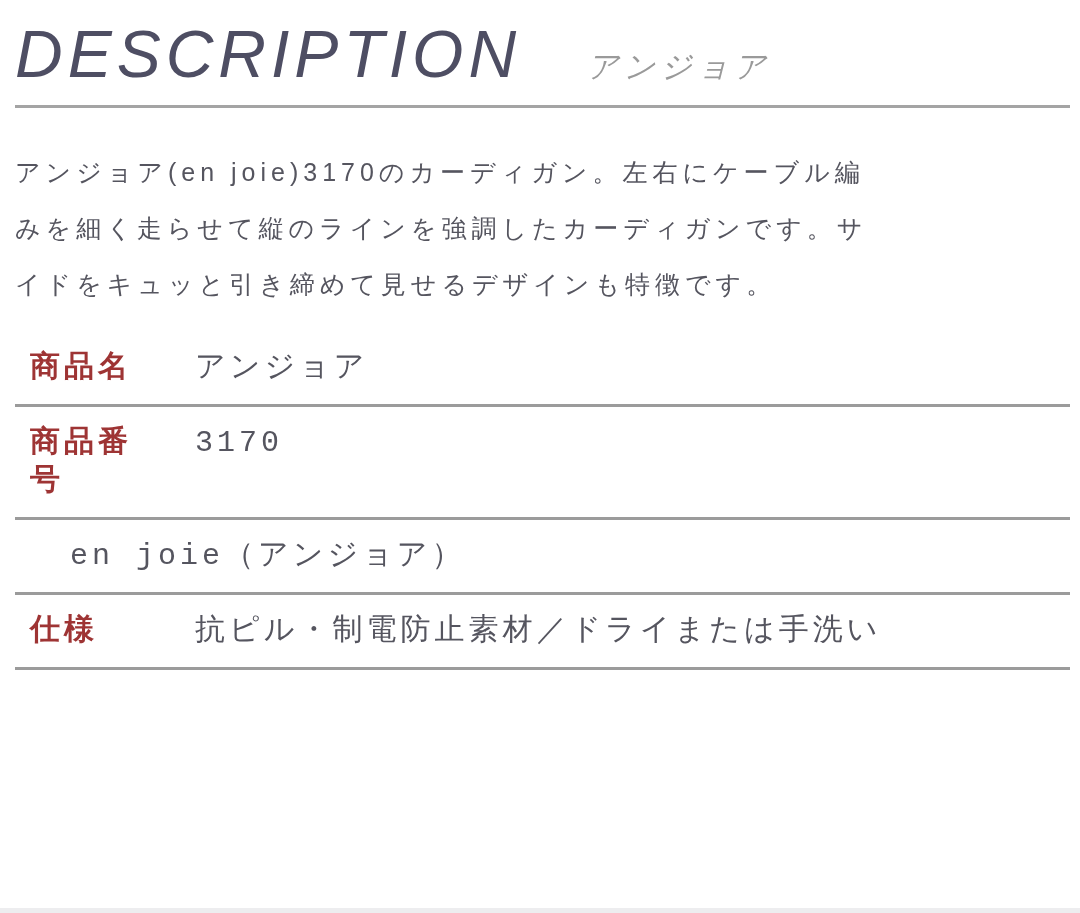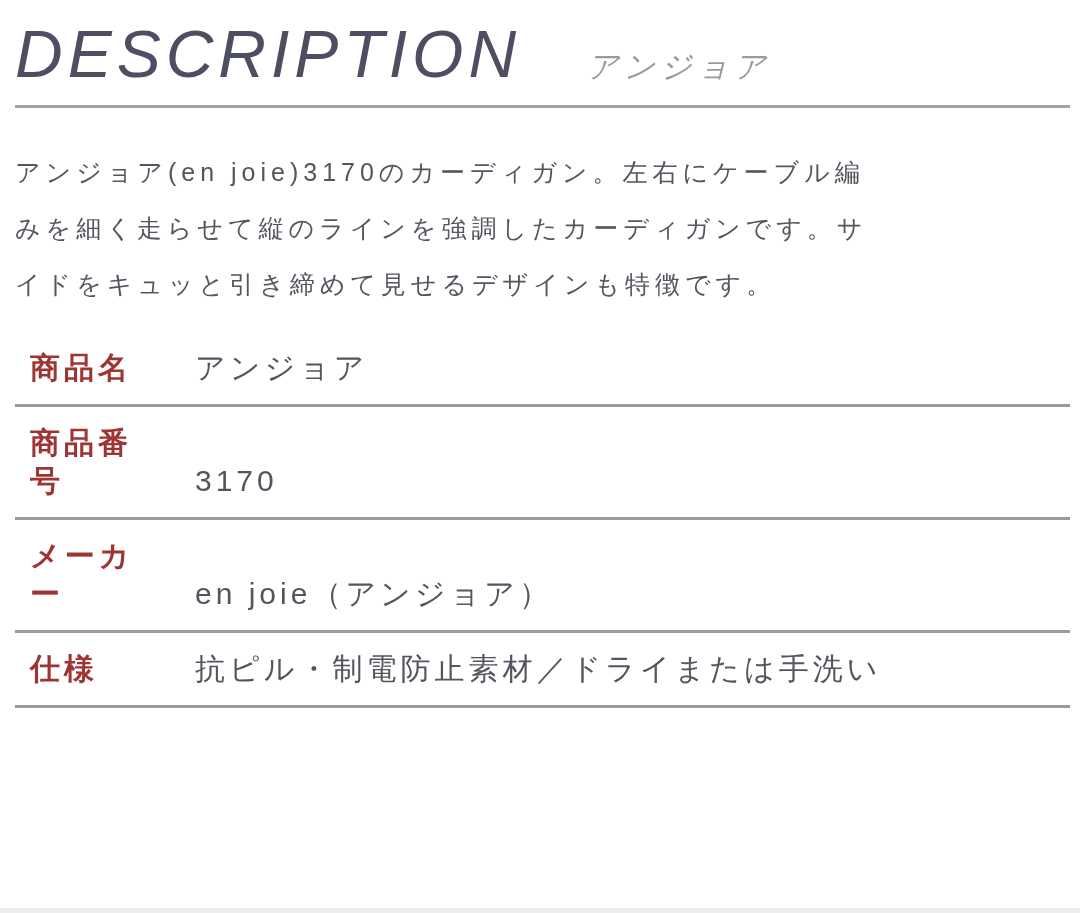--- a/index.html
+++ b/index.html
@@ -52,24 +52,25 @@
   .description .line {
     line-height: 56px;
     white-space: nowrap;
   }
   
   .spec-table {
     margin-top: 20px;
   }
   .spec-row {
     display: flex;
-    align-items: flex-end;
+    align-items: flex-start;
     border-bottom: 3px solid var(--separator-color, #9b9b9b);
     padding: 17px 0;
     min-height: 72px;
+    font-family: Liberation Mono, monospace;
   }
   .spec-label {
     flex: none;
     width: 125px;
     padding-left: 15px;
     font-size: 30px;
     font-weight: bold;
     letter-spacing: 4px;
     line-height: 38px;
     color: var(--label-color, #9e3434);
@@ -114,21 +115,20 @@
   <div class="spec-table">
     <div class="spec-row">
       <div class="spec-label">商品名</div>
       <div class="spec-value">アンジョア</div>
     </div>
     <div class="spec-row">
       <div class="spec-label">商品番号</div>
       <div class="spec-value">3170</div>
     </div>
     <div class="spec-row">
-      <div class="spec-label">メーカー</div>
       <div class="spec-value">en joie（アンジョア）</div>
     </div>
     <div class="spec-row">
       <div class="spec-label">仕様</div>
       <div class="spec-value">抗ピル・制電防止素材／ドライまたは手洗い</div>
     </div>
   </div>
 
   <div class="bottom-strip"></div>
 </div>

